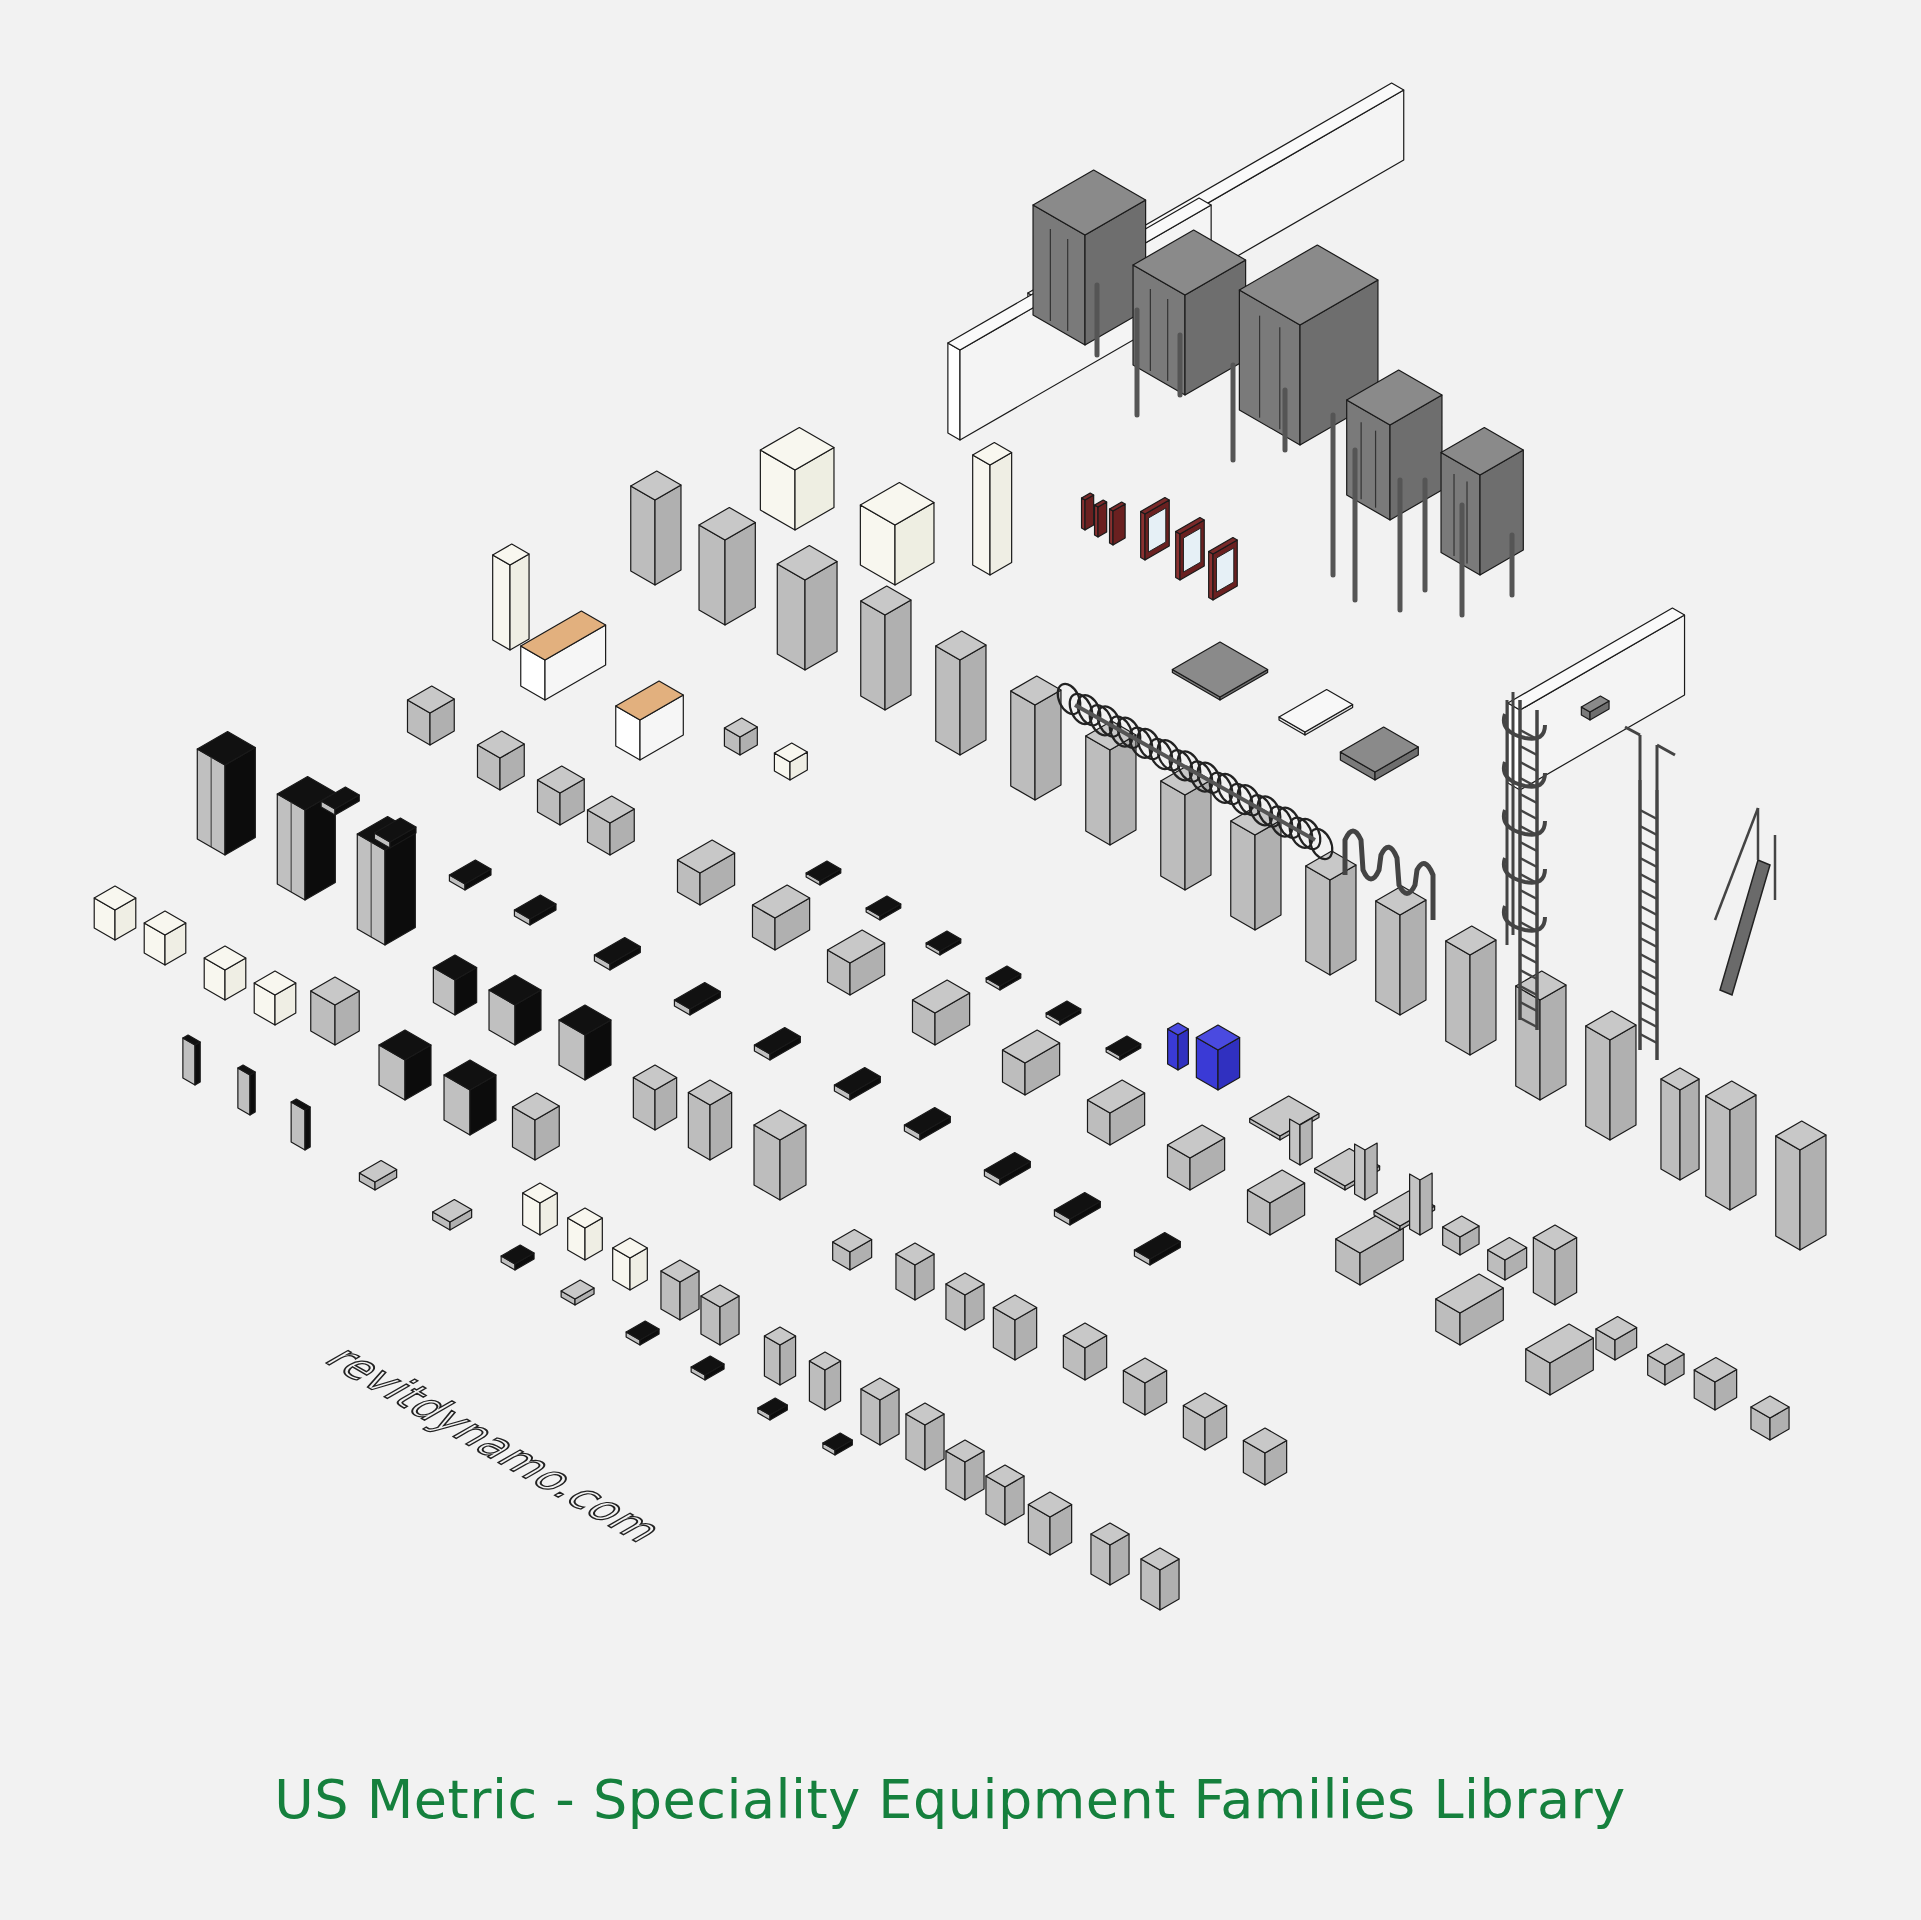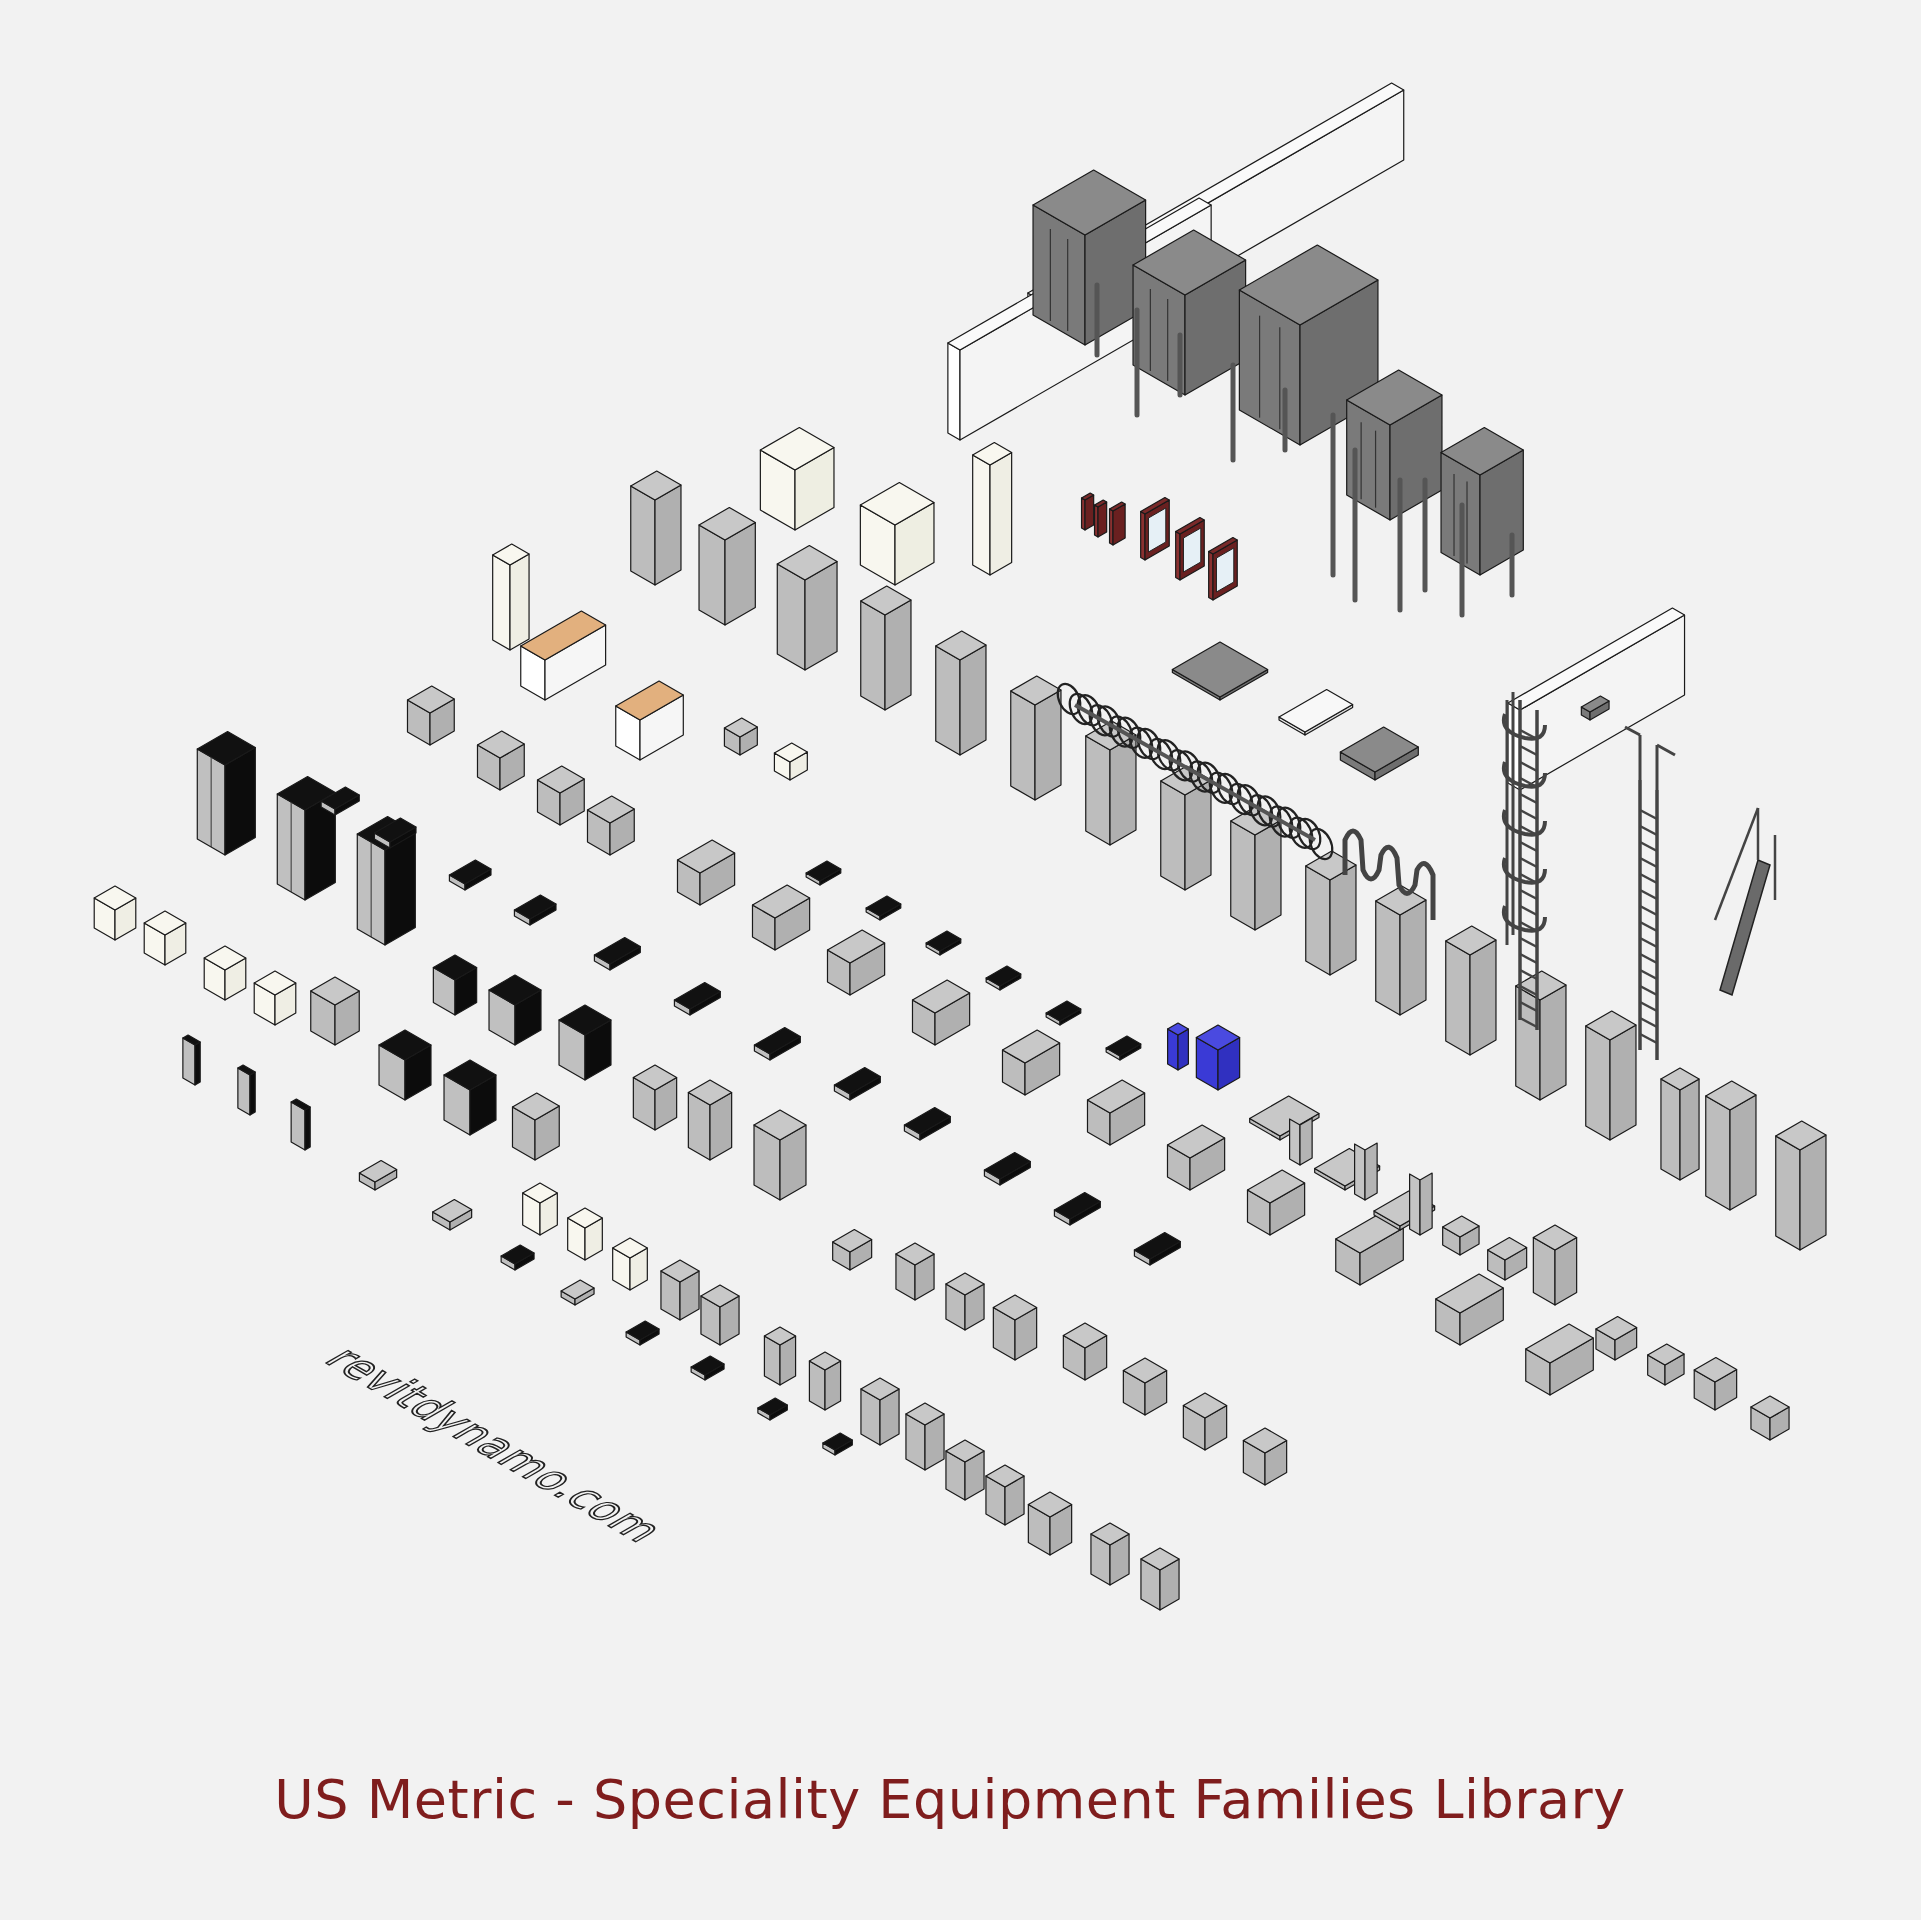--- a/index.html
+++ b/index.html
@@ -1,18 +1,18 @@
 <!DOCTYPE html>
 <html><head>
 <meta charset="utf-8">
 <style>
   html,body{margin:0;padding:0;background:#f2f2f2;}
   body{width:1921px;height:1920px;position:relative;overflow:hidden;font-family:"DejaVu Sans",sans-serif;}
   #scene{position:absolute;left:0;top:0;width:1921px;height:1920px;}
-  .title{position:absolute;left:0;top:1768px;width:1900px;text-align:center;font-family:"DejaVu Sans",sans-serif;font-size:54px;color:#7f1d1d;letter-spacing:0.5px;}
+  .title{position:absolute;left:0;top:1768px;width:1900px;text-align:center;font-family:"DejaVu Sans",sans-serif;font-size:54px;color:#15803d;letter-spacing:0.5px;}
   .watermark{position:absolute;left:360px;top:1340px;font-family:"DejaVu Sans",sans-serif;font-size:40px;color:#f2f2f2;-webkit-text-stroke:1.5px #222;transform:rotate(30deg) skewX(-30deg);transform-origin:left top;letter-spacing:1px;}
 </style>
 </head>
 <body>
 
 <svg id="scene" xmlns="http://www.w3.org/2000/svg" width="1921" height="1920" viewBox="0 0 1921 1920">
   <g id="layer-walls">
       <g>
         <polygon points="1027.875644347018,363 1040,370 1040,300 1027.875644347018,293" fill="#ffffff" stroke="#1a1a1a" stroke-width="1.2" stroke-linejoin="round"></polygon>
         <polygon points="1040,370 1403.7306695894642,160.00000000000003 1403.7306695894642,90.00000000000003 1040,300" fill="#f4f4f4" stroke="#1a1a1a" stroke-width="1.2" stroke-linejoin="round"></polygon>

